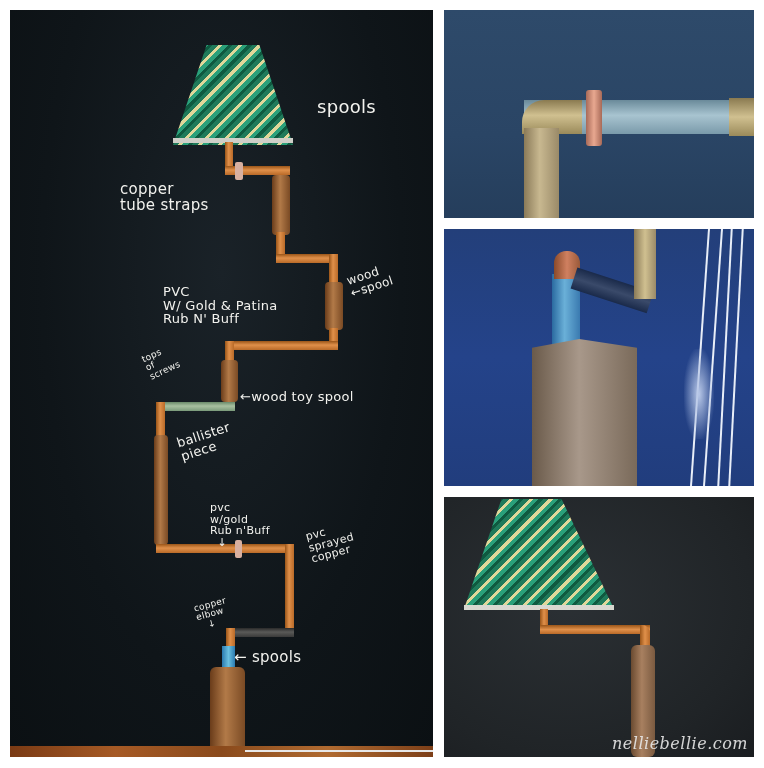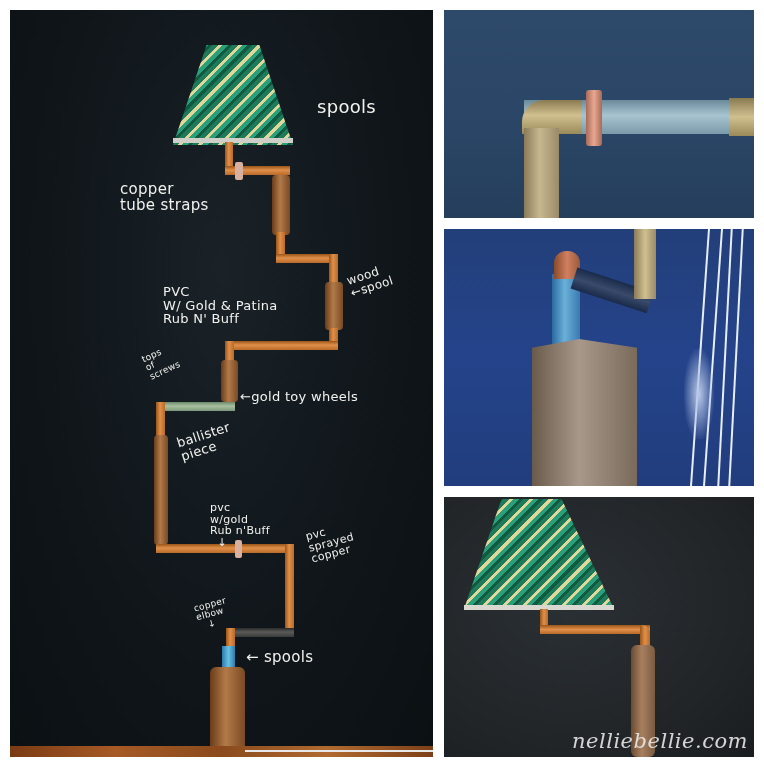--- a/index.html
+++ b/index.html
@@ -10,21 +10,21 @@
   #p-mid{left:444px;top:229px;width:310px;height:257px;background:linear-gradient(180deg,#233f7a 0%,#24438a 50%,#213d7d 100%);}
   #p-bot{left:444px;top:497px;width:310px;height:260px;background:radial-gradient(ellipse at 40% 40%,#2b3034 0%,#202427 70%,#1a1d20 100%);}
   .chalk{position:absolute;color:#f2f2ee;font-family:"DejaVu Sans",sans-serif;line-height:1.05;white-space:pre;letter-spacing:0.3px;}
   .floor{position:absolute;left:0;bottom:0;width:100%;height:11px;background:linear-gradient(90deg,#7a3a14,#a65a25,#8a4a1c,#b06a30,#7d3f18);}
   .cord{position:absolute;height:2px;background:#e8e8e8;}
   .pipe{position:absolute;background:linear-gradient(90deg,#9a5518,#e0904a 45%,#b96a28);}
   .hpipe{position:absolute;background:linear-gradient(180deg,#9a5518,#e0904a 45%,#b96a28);}
   .wood{position:absolute;background:linear-gradient(90deg,#6a3c1a,#b27a48 45%,#7a4a24);border-radius:4px;}
   .strap{position:absolute;background:#d8b0a0;border-radius:2px;}
   .shade{position:absolute;background:repeating-linear-gradient(135deg,#1f7a5a 0 4px,#e0d89a 4px 7px,#2aa07a 7px 11px,#0f5a40 11px 14px);}
-  .watermark{position:absolute;right:6px;bottom:4px;color:#e8e8e8;font-family:"DejaVu Serif",serif;font-size:21px;font-style:italic;letter-spacing:0.5px;opacity:0.9;}
+  .watermark{position:absolute;right:6px;bottom:4px;color:#e8e8e8;font-family:"DejaVu Serif",serif;font-size:16px;font-style:italic;letter-spacing:0.5px;opacity:0.9;}
   .stripe{position:absolute;top:0;width:2px;height:100%;background:#e8eef8;}
 </style>
 </head>
 <body>
 
 <div class="panel" id="p-main">
 
   <div class="shade" style="left:163px;top:35px;width:120px;height:100px;clip-path:polygon(28% 0,72% 0,100% 100%,0 100%);"></div>
   <div style="position:absolute;left:163px;top:128px;width:120px;height:5px;background:#cfcfc8;"></div>
 
@@ -57,34 +57,34 @@
   <div class="chalk" style="left:110px;top:172px;font-size:15px;">copper
 tube straps</div>
   <div class="chalk" style="left:153px;top:275px;font-size:13px;">PVC
 W/ Gold &amp; Patina
 Rub N' Buff</div>
   <div class="chalk" style="left:338px;top:258px;font-size:12px;transform:rotate(-18deg);">wood
 ←spool</div>
   <div class="chalk" style="left:135px;top:338px;font-size:9px;transform:rotate(-25deg);">tops
 of
 screws</div>
-  <div class="chalk" style="left:230px;top:380px;font-size:13px;">←gold toy wheels</div>
+  <div class="chalk" style="left:230px;top:380px;font-size:13px;">←wood toy spool</div>
   <div class="chalk" style="left:168px;top:418px;font-size:13px;transform:rotate(-18deg);">ballister
 piece</div>
   <div class="chalk" style="left:200px;top:492px;font-size:11px;">pvc
 w/gold
 Rub n'Buff
   ↓</div>
   <div class="chalk" style="left:298px;top:515px;font-size:11px;transform:rotate(-15deg);">pvc
 sprayed
 copper</div>
   <div class="chalk" style="left:186px;top:590px;font-size:9px;transform:rotate(-15deg);">copper
 elbow
    ↓</div>
-  <div class="chalk" style="left:236px;top:640px;font-size:15px;">← spools</div>
+  <div class="chalk" style="left:224px;top:640px;font-size:15px;">← spools</div>
 </div>
 
 <div class="panel" id="p-top">
   <div style="position:absolute;left:80px;top:90px;width:230px;height:34px;background:linear-gradient(180deg,#6a8a9a,#a8c4d0 45%,#7a9aaa);"></div>
   <div style="position:absolute;left:78px;top:90px;width:60px;height:34px;background:linear-gradient(180deg,#8a7a50,#d0c090 45%,#9a8a5a);border-radius:22px 0 0 0;"></div>
   <div style="position:absolute;left:80px;top:118px;width:35px;height:90px;background:linear-gradient(90deg,#8a7a58,#c8b890 45%,#9a8a68);"></div>
   <div style="position:absolute;left:142px;top:80px;width:16px;height:56px;background:linear-gradient(90deg,#a86a58,#e8a890,#a86a58);border-radius:3px;"></div>
   <div style="position:absolute;left:285px;top:88px;width:25px;height:38px;background:linear-gradient(180deg,#8a7a50,#d0c090,#9a8a5a);"></div>
 </div>
 

